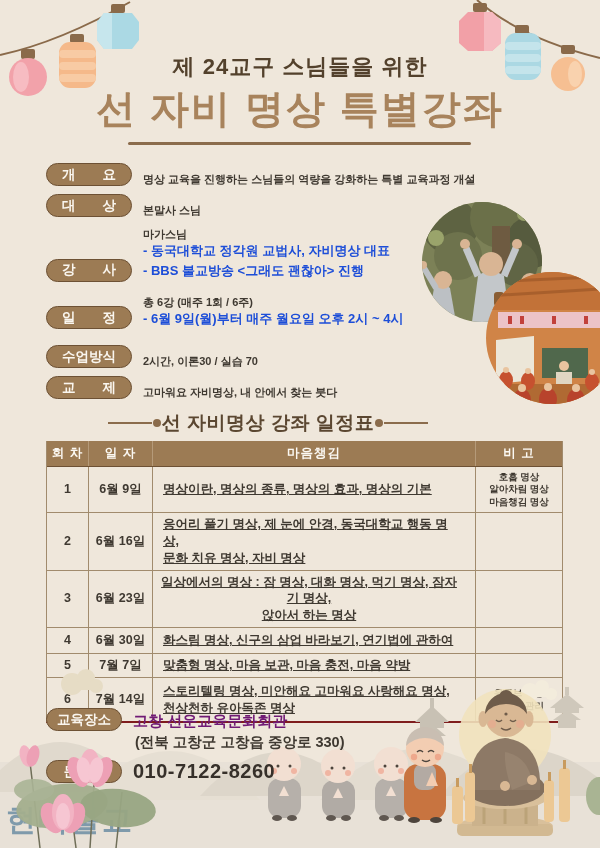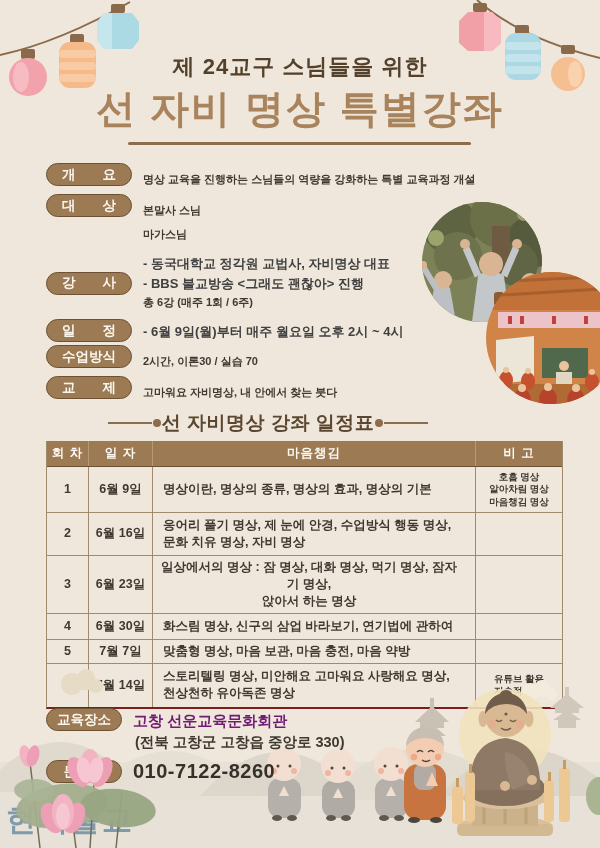--- a/index.html
+++ b/index.html
@@ -13,37 +13,37 @@
   .title{left:0;top:82px;width:600px;text-align:center;font-size:39px;font-weight:800;color:#a8835c;letter-spacing:2px;}
   .title-divider{left:128px;top:142px;width:343px;height:3px;background:#8b6c4c;border-radius:2px;}
 
   
   .info-row{left:46px;display:flex;align-items:flex-end;}
   .pill{flex:0 0 auto;width:86px;height:23px;background:#9c7b54;border:1.5px solid #6d5134;border-radius:14px;
         color:#faf6ef;font-size:13.5px;font-weight:700;display:flex;align-items:center;justify-content:center;box-sizing:border-box;}
   .pill.small{width:76px;}
   .info-body{margin-left:11px;padding-top:2px;}
   .info-main{font-size:11px;font-weight:700;color:#3f3931;line-height:1.3;}
-  .info-sub{font-size:13px;font-weight:700;color:#404040;line-height:1.55;margin-top:13px;}
+  .info-sub{font-size:13px;font-weight:700;color:#1d4ed8;line-height:1.55;margin-top:0;}
 
   
   .section-title-wrap{left:0;top:410px;width:536px;display:flex;align-items:center;justify-content:center;gap:10px;}
   .section-title{font-size:19px;font-weight:800;color:#5b4731;letter-spacing:.5px;}
   .decor{position:relative;width:44px;height:2px;background:#8b6c4c;}
   .decor.left::after,.decor.right::before{content:"";position:absolute;top:-3px;width:8px;height:8px;border-radius:50%;background:#8b6c4c;}
   .decor.left::after{right:-9px;}
   .decor.right::before{left:-9px;}
 
   .table{left:46px;top:441px;width:517px;border-left:1px solid #a18b6d;border-right:1px solid #a18b6d;border-bottom:2px solid #7f1d1d;box-sizing:border-box;}
   .tr{display:grid;grid-template-columns:42px 64px 323px 86px;border-bottom:1px solid #a18b6d;}
   .tr:last-child{border-bottom:none;}
   .td{display:flex;align-items:center;justify-content:center;text-align:center;font-size:12.5px;font-weight:700;
       color:#3f3931;border-right:1px solid #a18b6d;padding:3px 2px;box-sizing:border-box;white-space:pre-line;line-height:1.35;}
   .td:last-child{border-right:none;}
-  .td.c3{justify-content:flex-start;text-align:left;padding-left:10px;padding-right:14px;}
+  .td.c3{justify-content:flex-start;text-align:left;padding-left:10px;padding-right:14px;text-decoration:underline;}
   .tr.center3 .td.c3{justify-content:center;text-align:center;padding-left:4px;}
   .td.c4{font-size:9.5px;line-height:1.3;}
   .tr.head{background:#9c7b54;border-bottom:1px solid #6d5134;}
   .tr.head .td{color:#fbf8f2;font-size:12.5px;letter-spacing:1px;border-right:1px solid #b59a79;padding:4px 2px;}
   .tr.head .td:last-child{border-right:none;}
   .r1{min-height:45px;} .r2{min-height:42px;} .r3{min-height:41px;}
   .r4{min-height:25px;} .r5{min-height:23px;} .r6{min-height:43px;}
 
   
   .footer-name{font-size:15px;font-weight:800;color:#701a75;}
@@ -243,21 +243,21 @@
       <div class="td">1</div>
       <div class="td">6월 9일</div>
       <div class="td c3">명상이란, 명상의 종류, 명상의 효과, 명상의 기본</div>
       <div class="td c4">호흡 명상
 알아차림 명상
 마음챙김 명상</div>
     </div>
     <div class="tr r2">
       <div class="td">2</div>
       <div class="td">6월 16일</div>
-      <div class="td c3">응어리 풀기 명상, 제 눈에 안경, 수업방식 행동 명상,
+      <div class="td c3">응어리 풀기 명상, 제 눈에 안경, 동국대학교 행동 명상,
 문화 치유 명상, 자비 명상</div>
       <div class="td c4"></div>
     </div>
     <div class="tr r3 center3">
       <div class="td">3</div>
       <div class="td">6월 23일</div>
       <div class="td c3">일상에서의 명상 : 잠 명상, 대화 명상, 먹기 명상, 잠자기 명상,
 앉아서 하는 명상</div>
       <div class="td c4"></div>
     </div>

